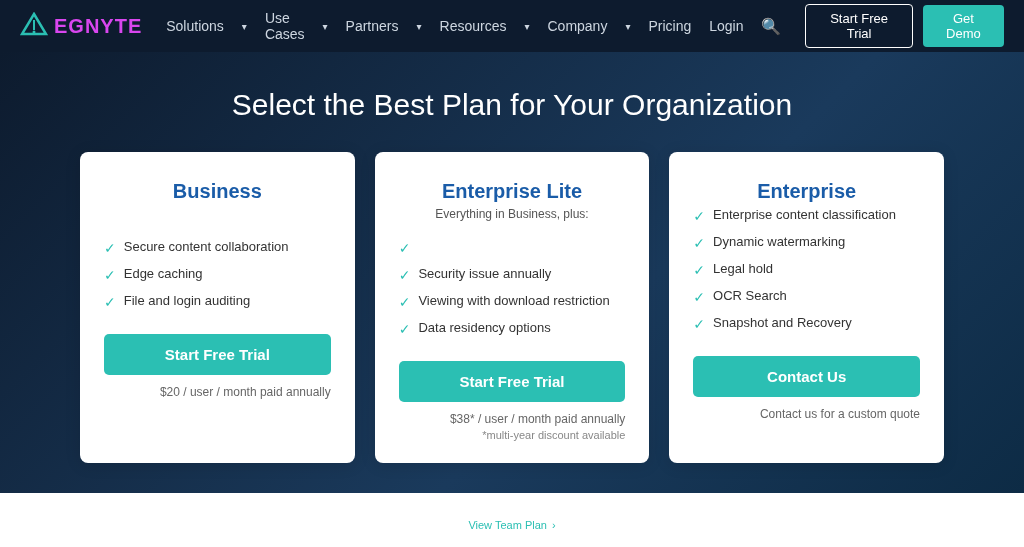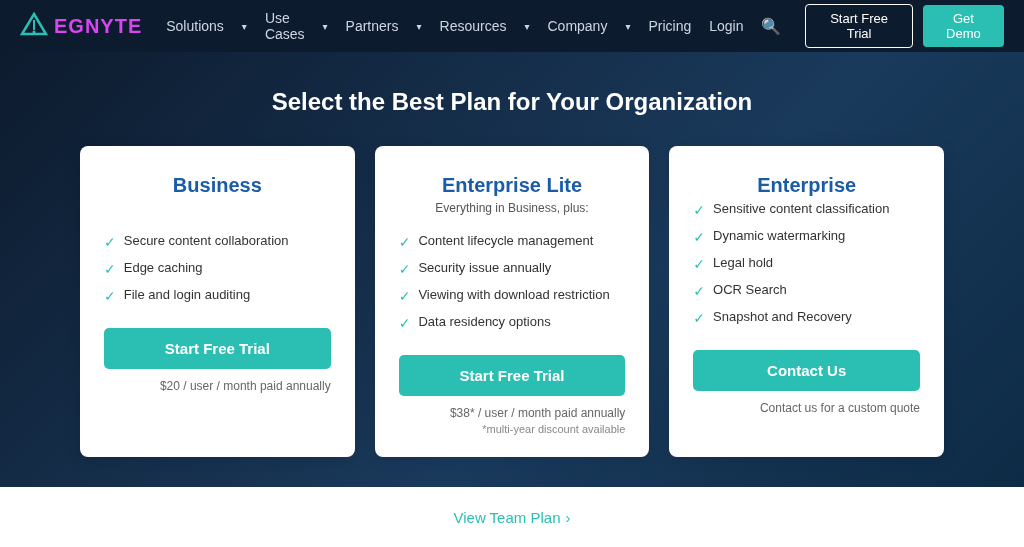--- a/index.html
+++ b/index.html
@@ -70,22 +70,22 @@
     }
 
     
     .hero {
       background: linear-gradient(135deg, #0d1b2e 0%, #1a3a5c 60%, #0d2b45 100%);
       padding: 36px 20px 30px;
       text-align: center;
     }
     .hero h1 {
       color: #fff;
-      font-size: 24px;
-      font-weight: 700;
+      font-size: 30px;
+      font-weight: 400;
       margin-bottom: 30px;
     }
 
     
     .cards-container {
       display: flex;
       justify-content: center;
       gap: 20px;
       padding: 0 60px;
     }
@@ -154,21 +154,21 @@
     }
 
     
     .view-team {
       text-align: center;
       padding: 22px 0 16px;
       background: #fff;
     }
     .view-team a {
       color: #2bbfb3;
-      font-size: 15px;
+      font-size: 11px;
       text-decoration: none;
       display: inline-flex;
       align-items: center;
       gap: 5px;
       cursor: pointer;
     }
   </style>
 </head>
 <body>
 
@@ -243,21 +243,20 @@
       <button class="btn-cta">Start Free Trial</button>
       <div class="price-note">$20 / user / month paid annually</div>
     </div>
 
     <div class="card">
       <div class="card-title">Enterprise Lite</div>
       <div class="card-subtitle">Everything in Business, plus:</div>
       <ul class="feature-list">
         <li>
           <span class="check-icon">✓</span>
-          <span>Content lifecycle management</span>
         </li>
         <li>
           <span class="check-icon">✓</span>
           <span>Security issue annually</span>
         </li>
         <li>
           <span class="check-icon">✓</span>
           <span>Viewing with download restriction</span>
         </li>
         <li>
@@ -270,21 +269,21 @@
         <span>$38* / user / month paid annually</span>
         <span class="asterisk">*multi-year discount available</span>
       </div>
     </div>
 
     <div class="card">
       <div class="card-title">Enterprise</div>
       <ul class="feature-list">
         <li>
           <span class="check-icon">✓</span>
-          <span>Sensitive content classification</span>
+          <span>Enterprise content classification</span>
         </li>
         <li>
           <span class="check-icon">✓</span>
           <span>Dynamic watermarking</span>
         </li>
         <li>
           <span class="check-icon">✓</span>
           <span>Legal hold</span>
         </li>
         <li>

